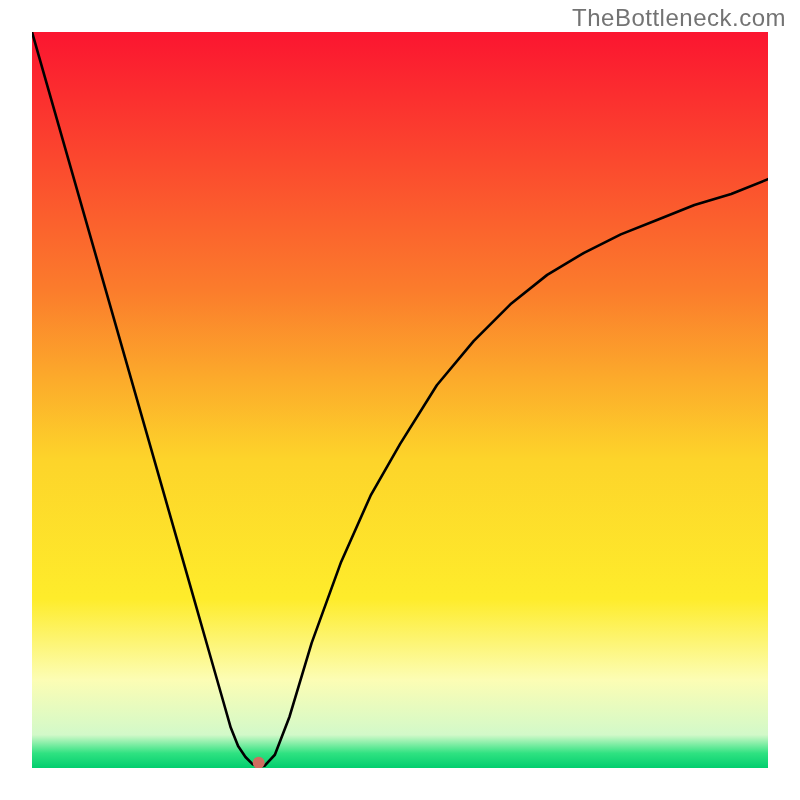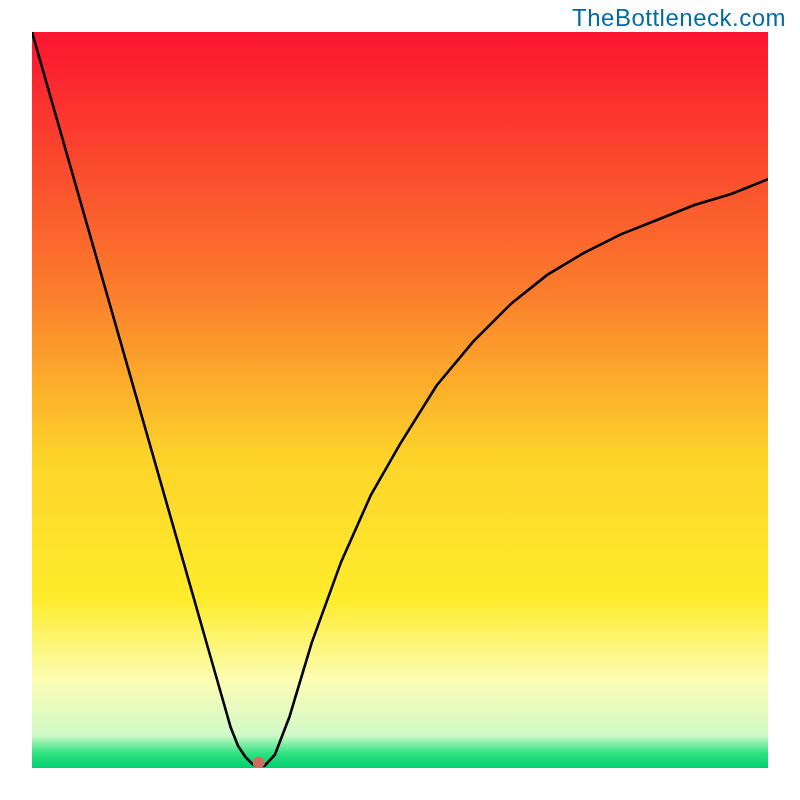--- a/index.html
+++ b/index.html
@@ -10,21 +10,21 @@
     width: 800px;
     height: 800px;
     overflow: hidden;
     position: relative;
   }
   .watermark {
     position: absolute;
     top: 4px;
     right: 14px;
     font-size: 24px;
-    color: #0369a1;
+    color: #737373;
     font-family: Arial, sans-serif;
     letter-spacing: 0.5px;
     z-index: 10;
     user-select: none;
   }
   .plot-frame {
     position: absolute;
     left: 32px;
     top: 32px;
     width: 736px;

